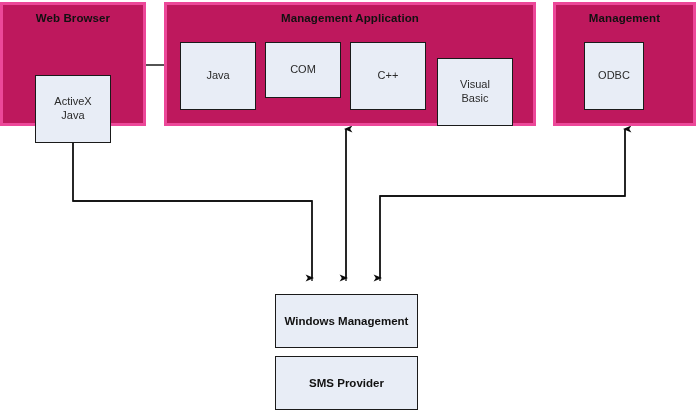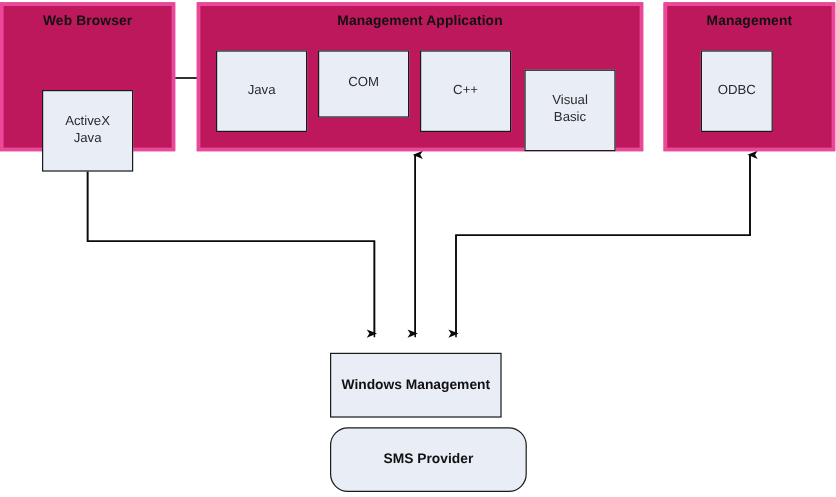--- a/index.html
+++ b/index.html
@@ -114,15 +114,15 @@
   <div class="leaf" style="left:350px; top:42px; width:76px; height:68px;">C++</div>
   <div class="leaf" style="left:437px; top:42px; width:76px; height:68px;margin-top:16px;">Visual
 Basic</div>
 
   <div class="node" style="left:553px; top:2px; width:143px; height:124px;">
     <div class="node-title">Management</div>
   </div>
   <div class="leaf" style="left:584px; top:42px; width:60px; height:68px;">ODBC</div>
 
   <div class="terminal" style="left:275px; top:276px; width:143px; height:54px;margin-top:18px;">Windows Management</div>
-  <div class="terminal" style="left:275px; top:356px; width:164px; height:54px;border-radius:15px;">SMS Provider</div>
+  <div class="terminal" style="left:275px; top:356px; width:143px; height:54px;">SMS Provider</div>
 
 </div>
 
 </body></html>

